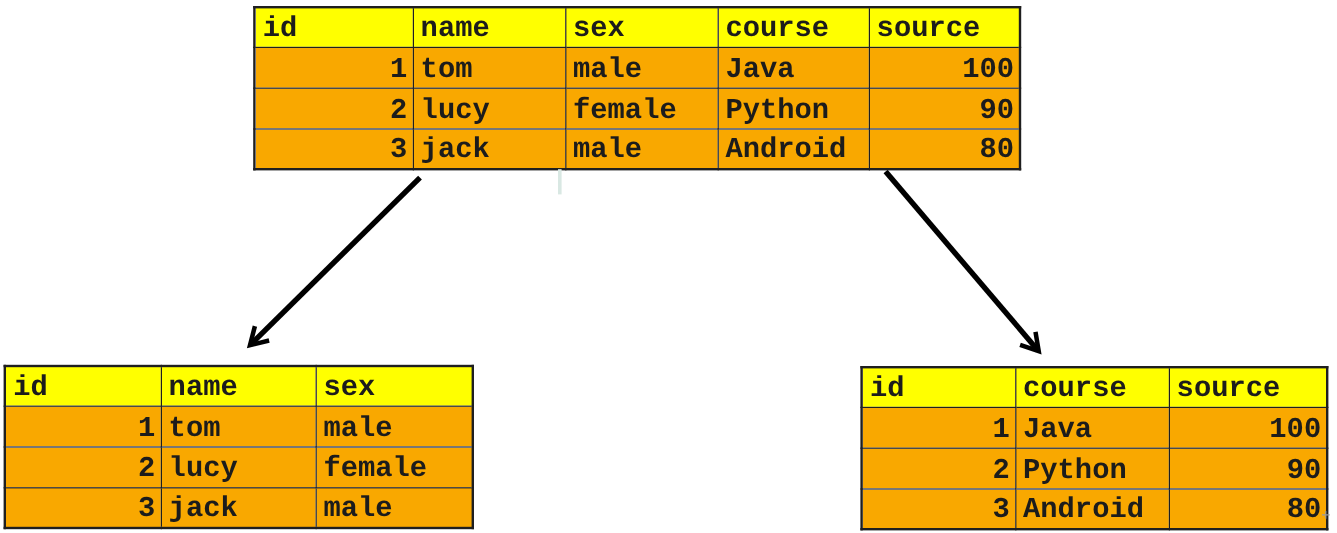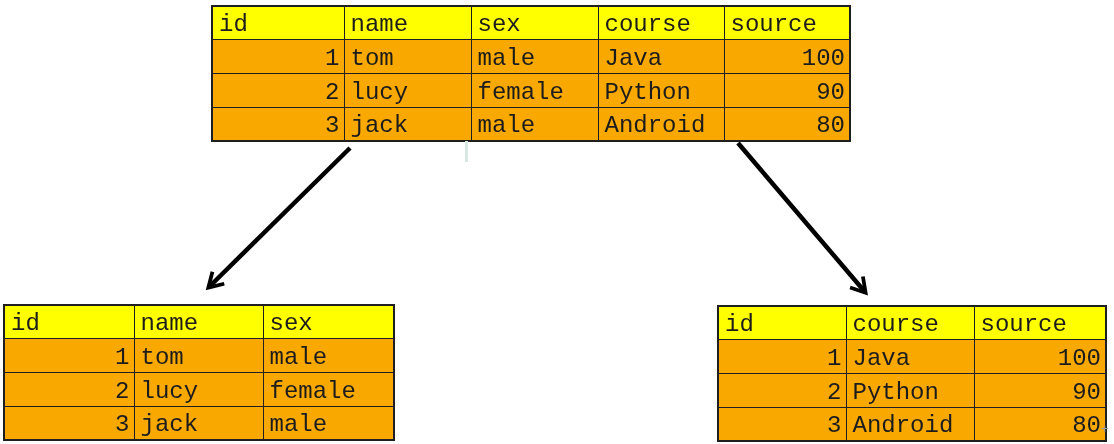--- a/index.html
+++ b/index.html
@@ -26,21 +26,21 @@
   table.tbl {
     position: absolute;
     border-collapse: collapse;
     table-layout: fixed;
     border: 2px solid var(--border);
     font-size: 24px;
   }
   table.tbl th, table.tbl td {
     border: 1.5px solid var(--border);
     vertical-align: bottom;
-    font-weight: normal;
+    font-weight: bold;
     white-space: nowrap;
     overflow: hidden;
     line-height: 29px;
     padding: 0;
   }
   table.tbl thead tr { height: 33px; }
   table.tbl tbody tr { height: 34px; }
   table.tbl th { background: var(--header-bg); }
   table.tbl td { background: var(--row-bg); }
   .al { text-align: left;  padding-left: 6px !important; }

